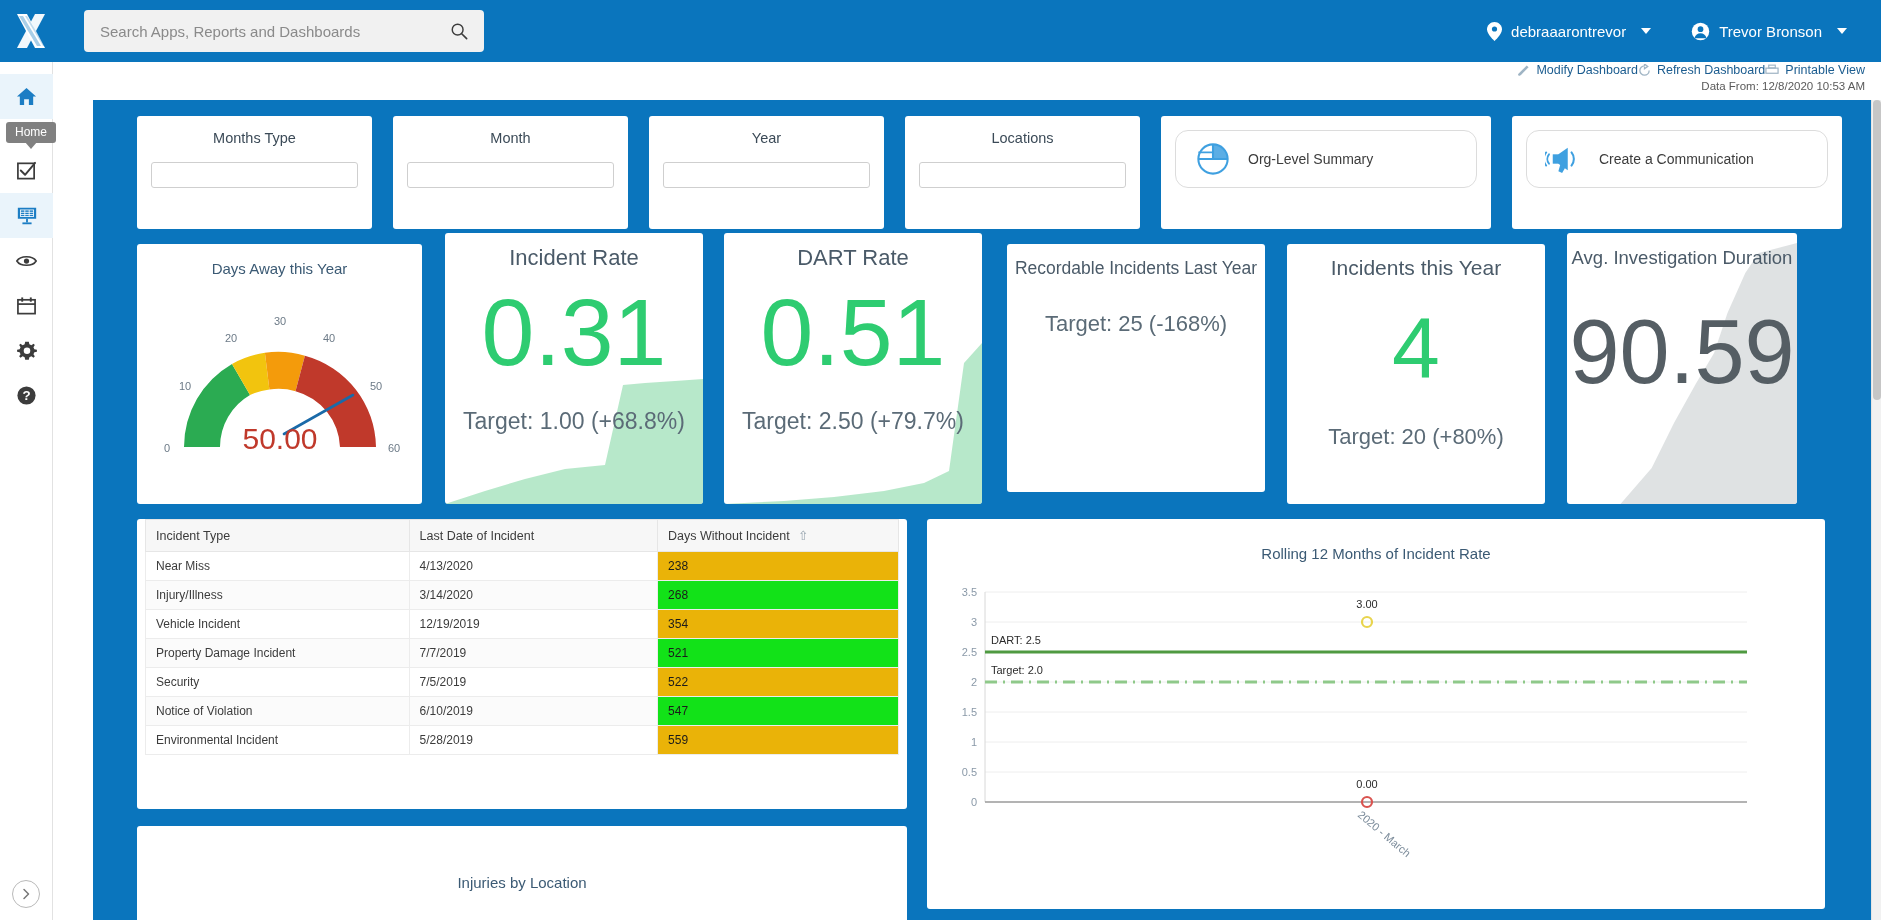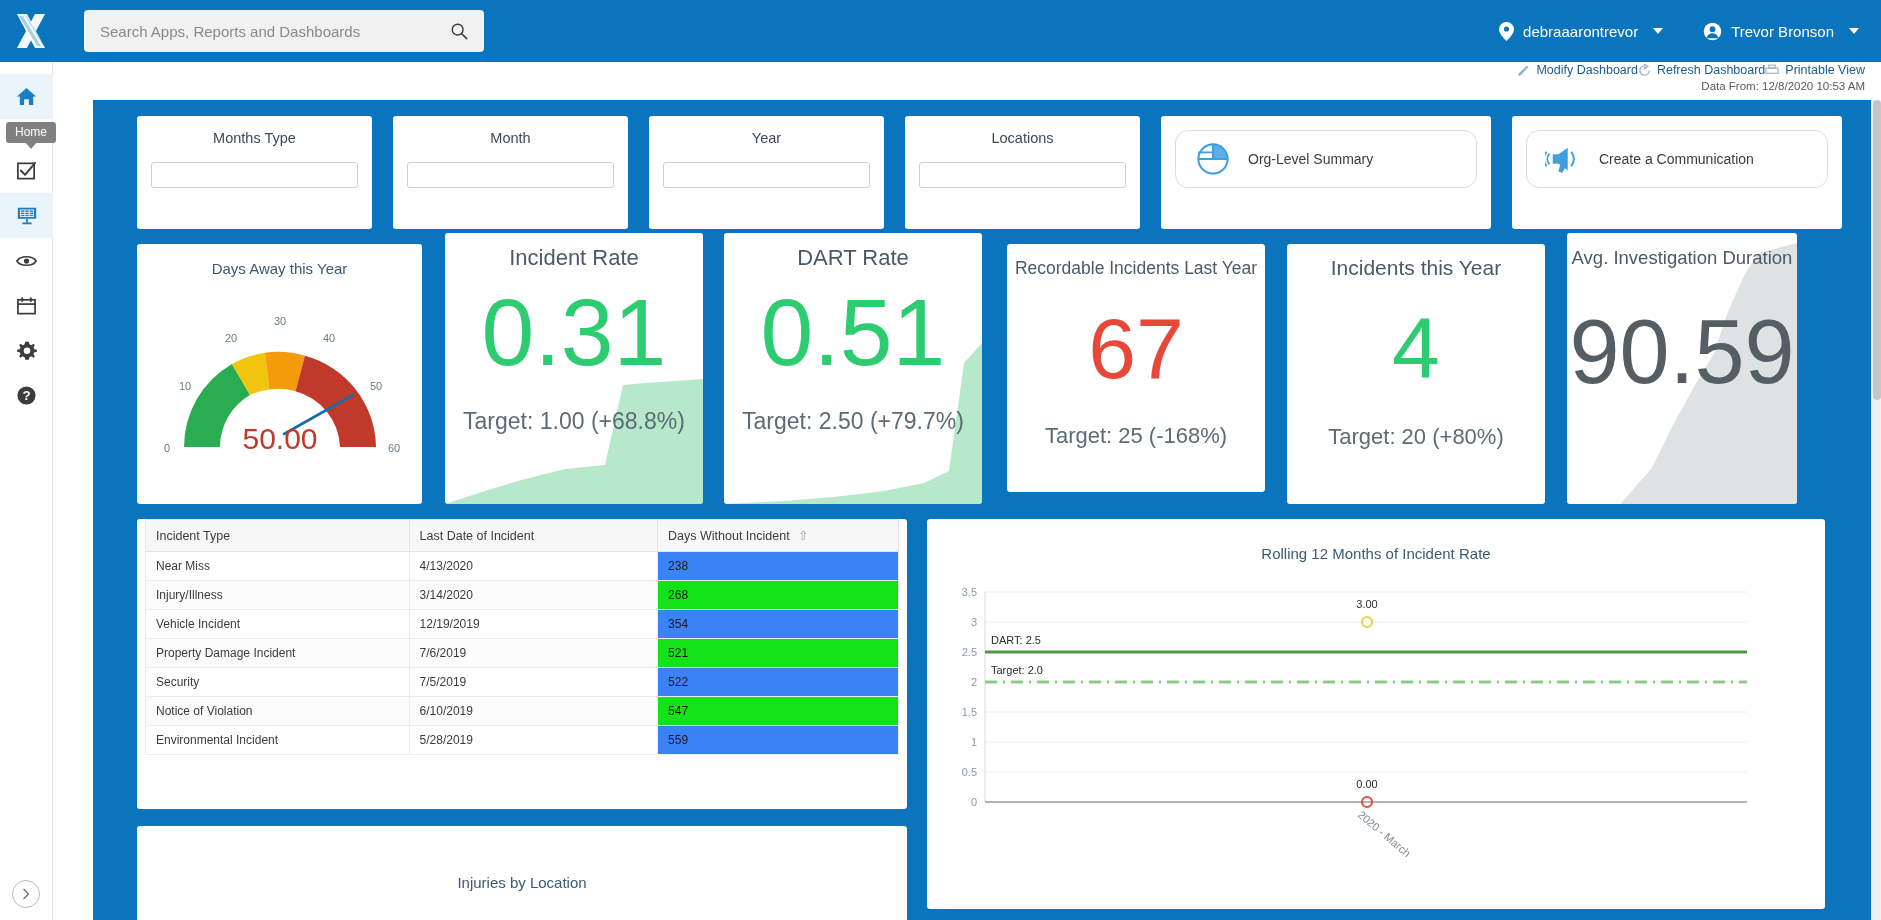--- a/index.html
+++ b/index.html
@@ -33,21 +33,21 @@
   .search-input {
     flex: 1; border: none; background: transparent;
     font-size: 15px; color: #555;
     font-family: "Liberation Sans", sans-serif;
     outline: none;
   }
   .search-input::placeholder { color: #8a8a8a; }
   .search-icon { width: 18px; height: 18px; flex: 0 0 auto; }
   .topbar-right {
     margin-left: auto; display: flex; align-items: flex-end;
-    padding-right: 22px; gap: 40px;
+    padding-right: 34px; gap: 40px;
   }
   .tb-item {
     display: flex; align-items: center; gap: 9px;
     color: #ffffff; font-size: 15px; cursor: pointer;
   }
   .caret-down {
     width: 0; height: 0;
     border-left: 5px solid transparent;
     border-right: 5px solid transparent;
     border-top: 6px solid #ffffff;
@@ -180,21 +180,21 @@
   table.dwi th {
     background: #f7f7f7; text-align: left; font-weight: normal;
     font-size: 12.5px; color: #3c3c3c;
     padding: 8px 10px; border: 1px solid #e6e6e6;
   }
   table.dwi td {
     font-size: 12px; color: #3c3c3c;
     padding: 7px 10px; border: 1px solid #ececec;
     height: 23px;
   }
-  table.dwi td.days { background: #3b82f6; color: #1b1b1b; }
+  table.dwi td.days { background: #eab308; color: #1b1b1b; }
   table.dwi tr:nth-child(even) td { background: #fbfbfb; }
   table.dwi tr:nth-child(even) td.days { background: #12e218; }
 
   
   .chart-title {
     text-align: center; font-size: 15px; color: #3b5a74;
     padding-top: 26px;
   }
   .axis-lbl { font-size: 11px; fill: #8a99a8; font-family: "Liberation Sans", sans-serif; }
   .ann-lbl { font-size: 11px; fill: #2b2b2b; font-family: "Liberation Sans", sans-serif; }
@@ -429,21 +429,20 @@
         <svg class="spark" viewBox="0 0 258 271" preserveAspectRatio="none">
           <path d="M0 271 L60 268 L110 264 L160 258 L200 250 L225 238 L240 130 L258 110 L258 271 Z" fill="#9fe0b8" opacity="0.75"></path>
         </svg>
         <div class="kpi-title" style="font-size:22px">DART Rate</div>
         <div class="kpi-value" style="font-size:95px;margin-top:14px;color:#2ecc71">0.51</div>
         <div class="kpi-target" style="font-size:23px;margin-top:28px">Target: 2.50 (+79.7%)</div>
       </div>
 
       <div class="card" style="left:910px; top:140px; width:258px; height:248px;">
         <div class="kpi-title" style="font-size:17.5px;margin-top:14px">Recordable Incidents Last Year</div>
-        <div class="kpi-value" style="font-size:86px;margin-top:26px;color:#e8483a">67</div>
         <div class="kpi-target" style="font-size:22px;margin-top:32px">Target: 25 (-168%)</div>
       </div>
 
       <div class="card" style="left:1190px; top:140px; width:258px; height:260px;">
         <div class="kpi-title" style="font-size:21px;margin-top:12px">Incidents this Year</div>
         <div class="kpi-value" style="font-size:86px;margin-top:24px;color:#2ecc71">4</div>
         <div class="kpi-target" style="font-size:22px;margin-top:34px">Target: 20 (+80%)</div>
       </div>
 
       <div class="card" style="left:1470px; top:129px; width:230px; height:271px;">
@@ -477,21 +476,21 @@
                 <td>3/14/2020</td>
                 <td class="days">268</td>
               </tr>
               <tr>
                 <td>Vehicle Incident</td>
                 <td>12/19/2019</td>
                 <td class="days">354</td>
               </tr>
               <tr>
                 <td>Property Damage Incident</td>
-                <td>7/6/2019</td>
+                <td>7/7/2019</td>
                 <td class="days">521</td>
               </tr>
               <tr>
                 <td>Security</td>
                 <td>7/5/2019</td>
                 <td class="days">522</td>
               </tr>
               <tr>
                 <td>Notice of Violation</td>
                 <td>6/10/2019</td>

